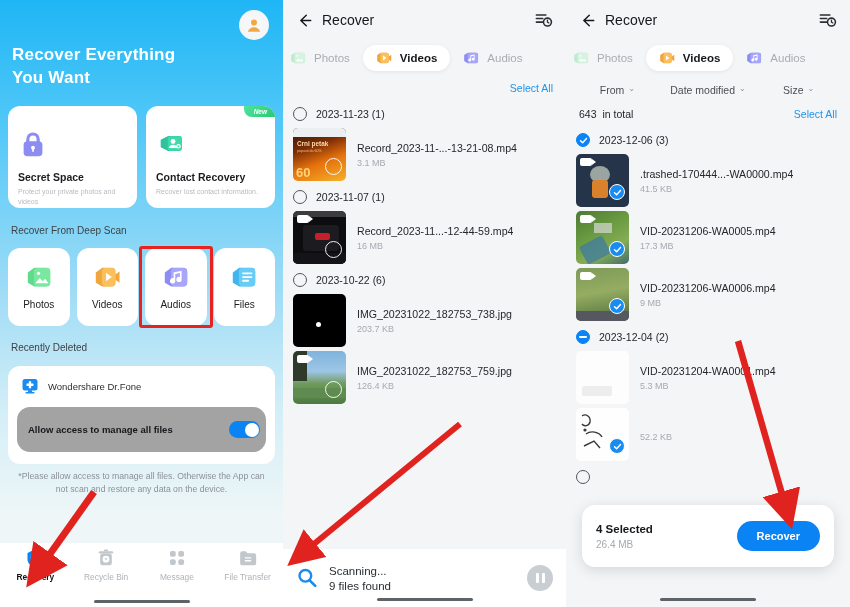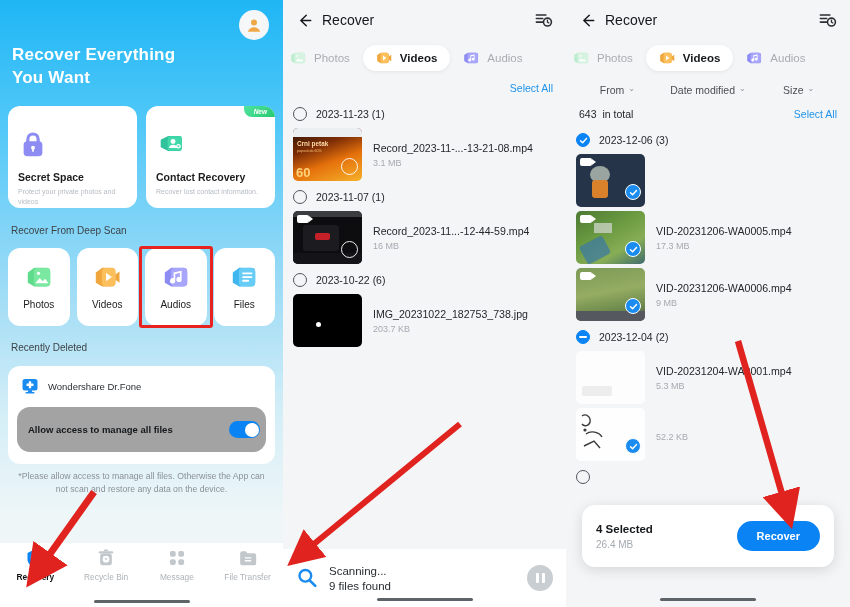--- a/index.html
+++ b/index.html
@@ -94,21 +94,21 @@
   .sel-only { display: flex; justify-content: flex-end; padding: 6px 13px 7px 13px; }
 
   .list { padding: 0 0 0 0; }
   .grouprow { display: flex; align-items: center; gap: 9px; padding: 6px 0 6px 10px; }
   .circle { width: 14px; height: 14px; border-radius: 50%; border: 1.6px solid #50565c; flex: 0 0 auto; }
   .circle.checked { background: #0a84f5; border-color: #0a84f5; display:flex; align-items:center; justify-content:center;}
   .circle.partial { background: #0a84f5; border-color: #0a84f5; display:flex; align-items:center; justify-content:center;}
   .grouplabel { font-size: 10.5px; color: #24282c; }
 
   .filerow { display: flex; align-items: center; gap: 11px; padding: 1px 10px 1px 10px; margin-bottom: 2px; }
-  .thumb { width: 69px; height: 53px; border-radius: 5px; flex: 0 0 auto; position: relative; overflow: hidden; }
+  .thumb { width: 53px; height: 53px; border-radius: 5px; flex: 0 0 auto; position: relative; overflow: hidden; }
   .thumb .vcam { position: absolute; left: 4px; top: 4px; width: 12px; height: 8px;
                  background: #fff; border-radius: 2px; }
   .thumb .vcam:after { content:""; position:absolute; right:-4px; top:1px; border-left:4px solid #fff;
                  border-top:3px solid transparent; border-bottom:3px solid transparent; }
   .thumb .tick { position: absolute; right: 4px; bottom: 7px; width: 16px; height: 16px;
                  border-radius: 50%; background: #1a8cf0; border: 1.5px solid #fff;
                  display:flex; align-items:center; justify-content:center; }
   .thumb .hollow { position: absolute; right: 4px; bottom: 6px; width: 17px; height: 17px;
                    border-radius: 50%; border: 1.6px solid rgba(255,255,255,.92); }
   .fileinfo { min-width: 0; }
@@ -386,20 +386,32 @@
       </div>
       <div class="filerow">
         <div class="thumb" style="background:#000;">
           <div style="position:absolute;left:23px;top:28px;width:5px;height:5px;border-radius:50%;background:#fff;"></div>
         </div>
         <div class="fileinfo">
           <div class="fname">IMG_20231022_182753_738.jpg</div>
           <div class="fsize">203.7 KB</div>
         </div>
       </div>
+      <div class="filerow">
+        <div class="thumb" style="background:linear-gradient(180deg,#7fb3dd 0%,#9dc6e6 38%,#6f9a5c 62%,#4e7a3f 100%);">
+          <div style="position:absolute;left:0;top:0;width:14px;height:30px;background:#2f3a2a;"></div>
+          <div style="position:absolute;left:0;bottom:6px;right:0;height:10px;background:#5f8a50;"></div>
+          <div class="vcam"></div>
+          <div class="hollow"></div>
+        </div>
+        <div class="fileinfo">
+          <div class="fname">IMG_20231022_182753_759.jpg</div>
+          <div class="fsize">126.4 KB</div>
+        </div>
+      </div>
     </div>
 
     <div class="scanbar">
       <svg class="scan-icon" viewBox="0 0 24 24">
         <circle cx="10.2" cy="9.6" r="6.4" fill="none" stroke="#1a8cf0" stroke-width="2.6"></circle>
         <path d="M14.9 14.6 21 20.6" stroke="#1a8cf0" stroke-width="3" stroke-linecap="round"></path>
       </svg>
       <div>
         <div class="scan-txt1">Scanning...</div>
         <div class="scan-txt2">9 files found</div>
@@ -494,20 +506,24 @@
         <div class="thumb" style="background:#253449;">
           <div style="position:absolute;left:14px;top:12px;width:20px;height:17px;border-radius:50%;background:#9aa4a0;"></div>
           <div style="position:absolute;left:16px;top:26px;width:16px;height:18px;background:#d9822b;border-radius:3px;"></div>
           <div class="vcam"></div>
           <div class="tick">
             <svg width="9" height="9" viewBox="0 0 12 12">
                 <path d="M2 6.2 4.8 9 10 3.2" stroke="#fff" stroke-width="1.9" fill="none" stroke-linecap="round" stroke-linejoin="round"></path>
               </svg>
           </div>
         </div>
+        <div class="fileinfo">
+          <div class="fname">.trashed-170444...-WA0000.mp4</div>
+          <div class="fsize">41.5 KB</div>
+        </div>
       </div>
 
       <div class="filerow">
         <div class="thumb" style="background:linear-gradient(150deg,#4d7a33 0%,#6a9a41 40%,#87ad55 70%,#3f6b6f 100%);">
           <div style="position:absolute;left:6px;bottom:4px;width:26px;height:20px;background:#3e7ba0;transform:rotate(-28deg);border-radius:3px;opacity:.75;"></div>
           <div style="position:absolute;left:18px;top:12px;width:18px;height:10px;background:#cfd6cb;opacity:.75;"></div>
           <div class="vcam"></div>
           <div class="tick">
             <svg width="9" height="9" viewBox="0 0 12 12">
                 <path d="M2 6.2 4.8 9 10 3.2" stroke="#fff" stroke-width="1.9" fill="none" stroke-linecap="round" stroke-linejoin="round"></path>

